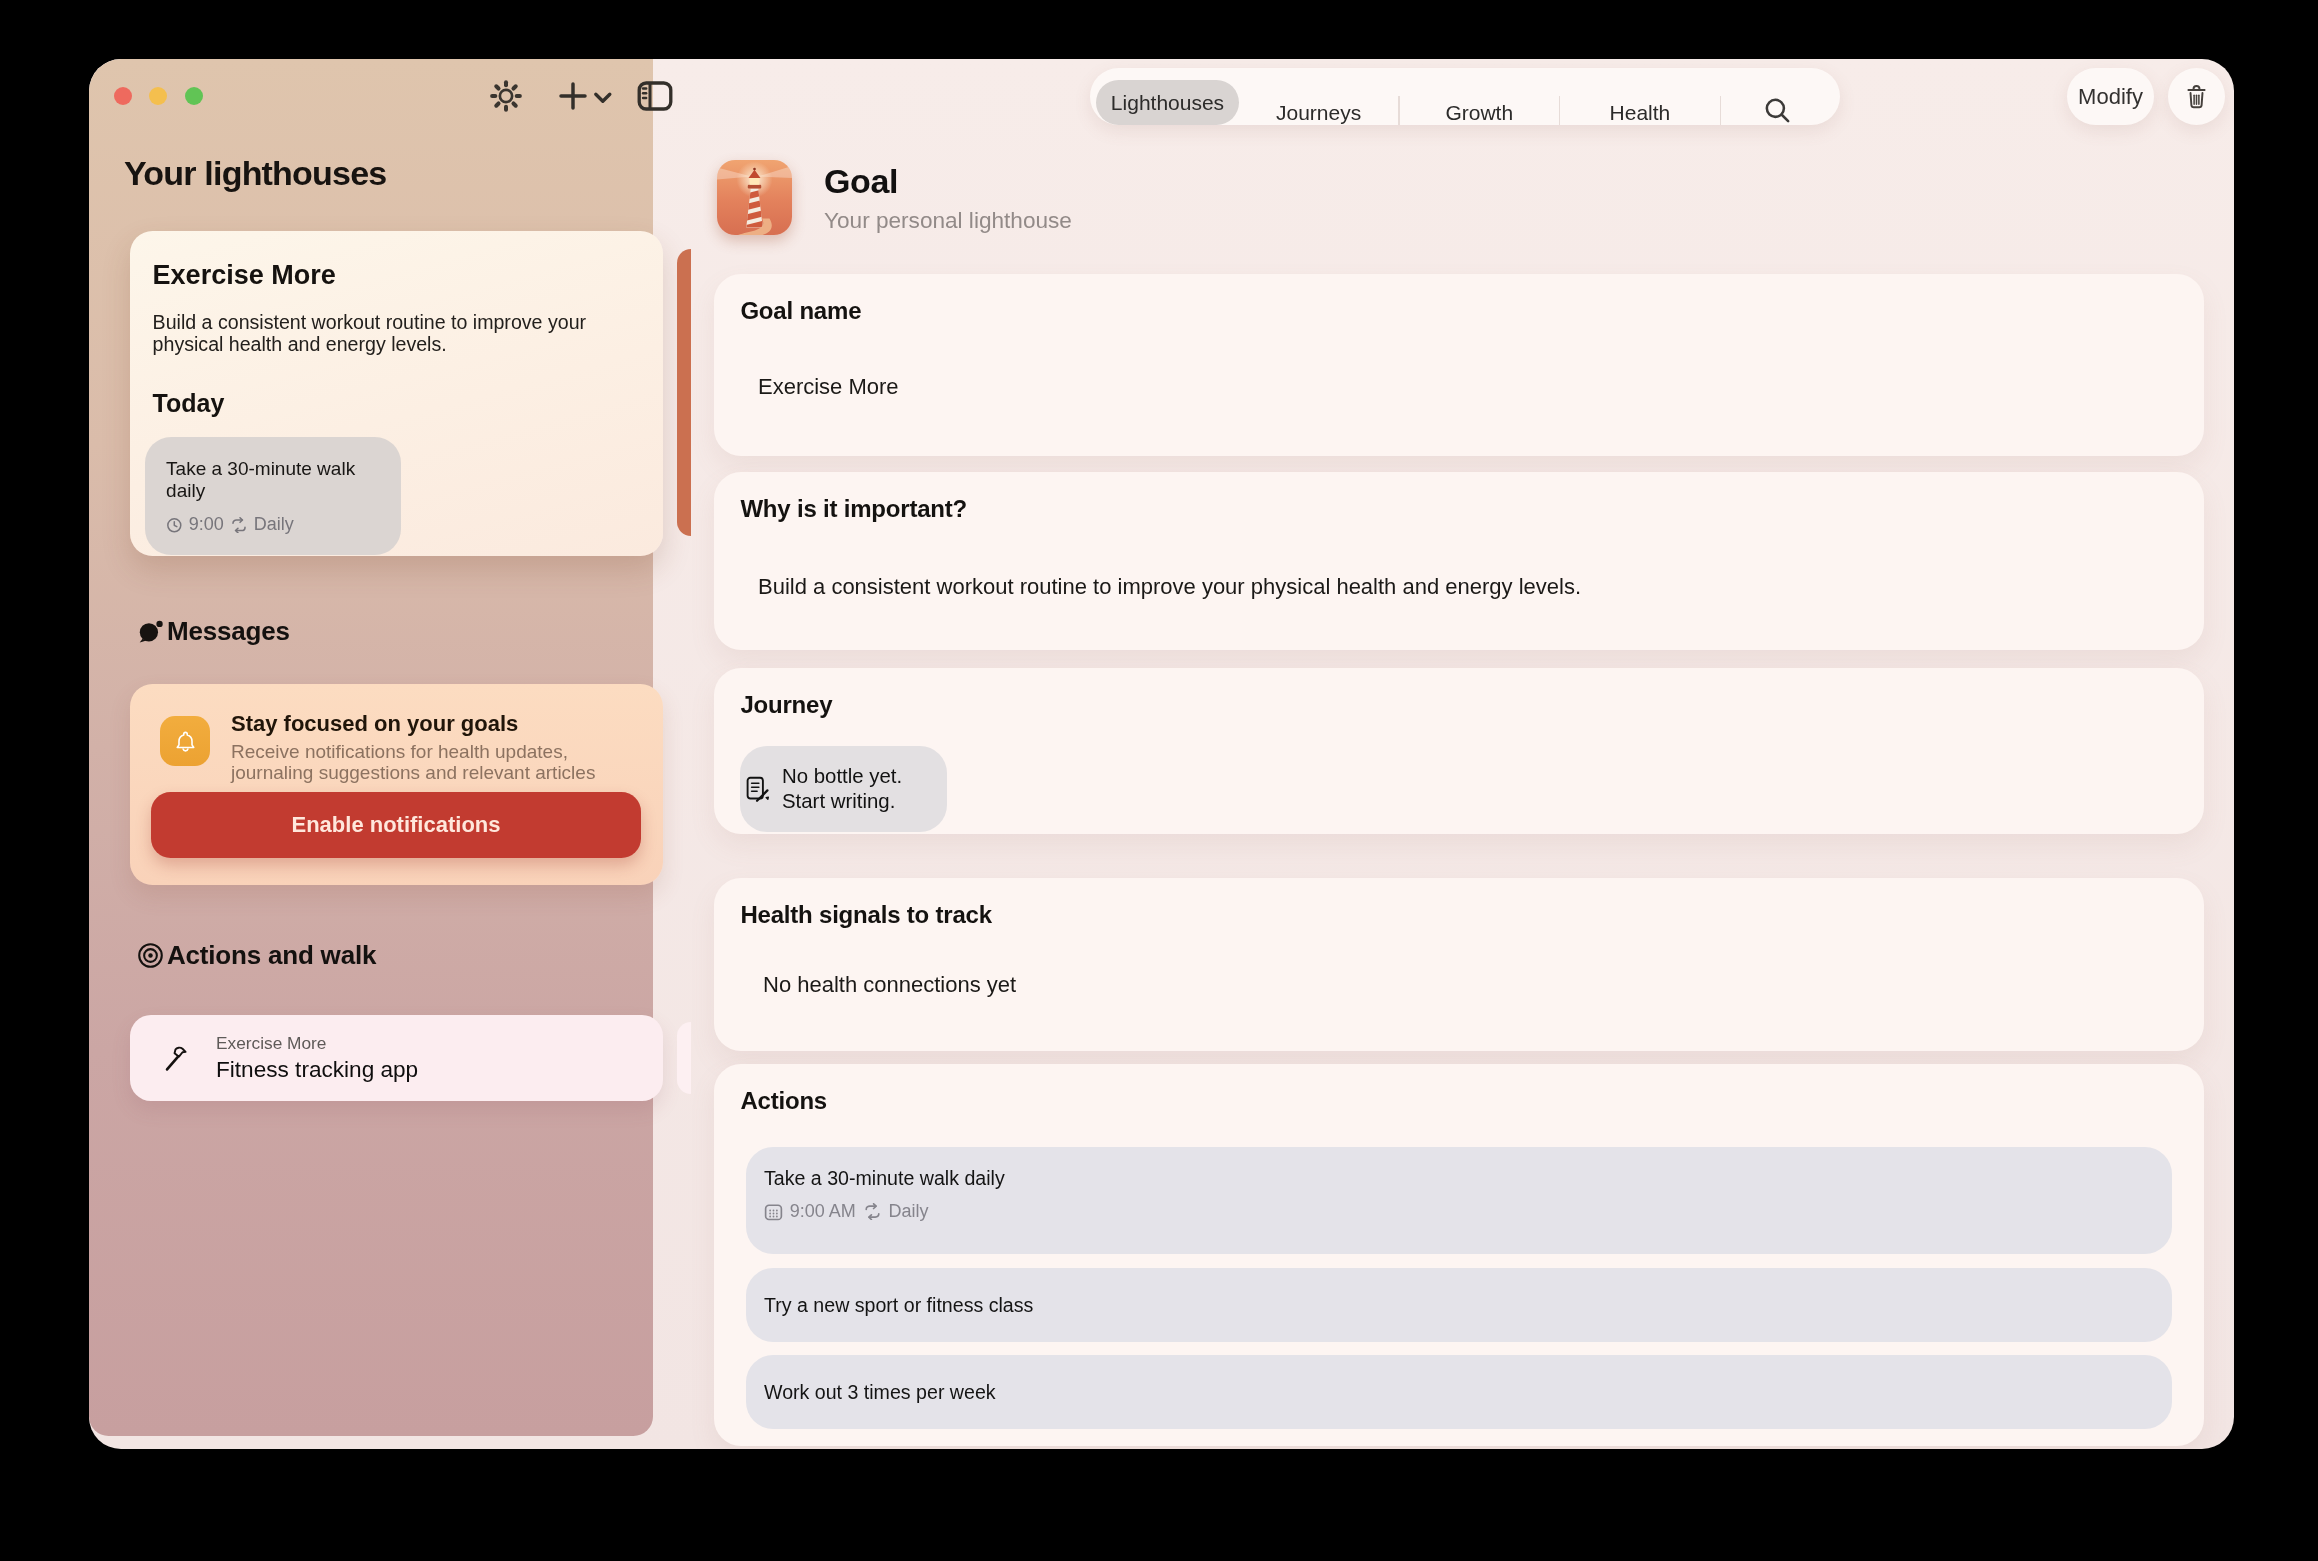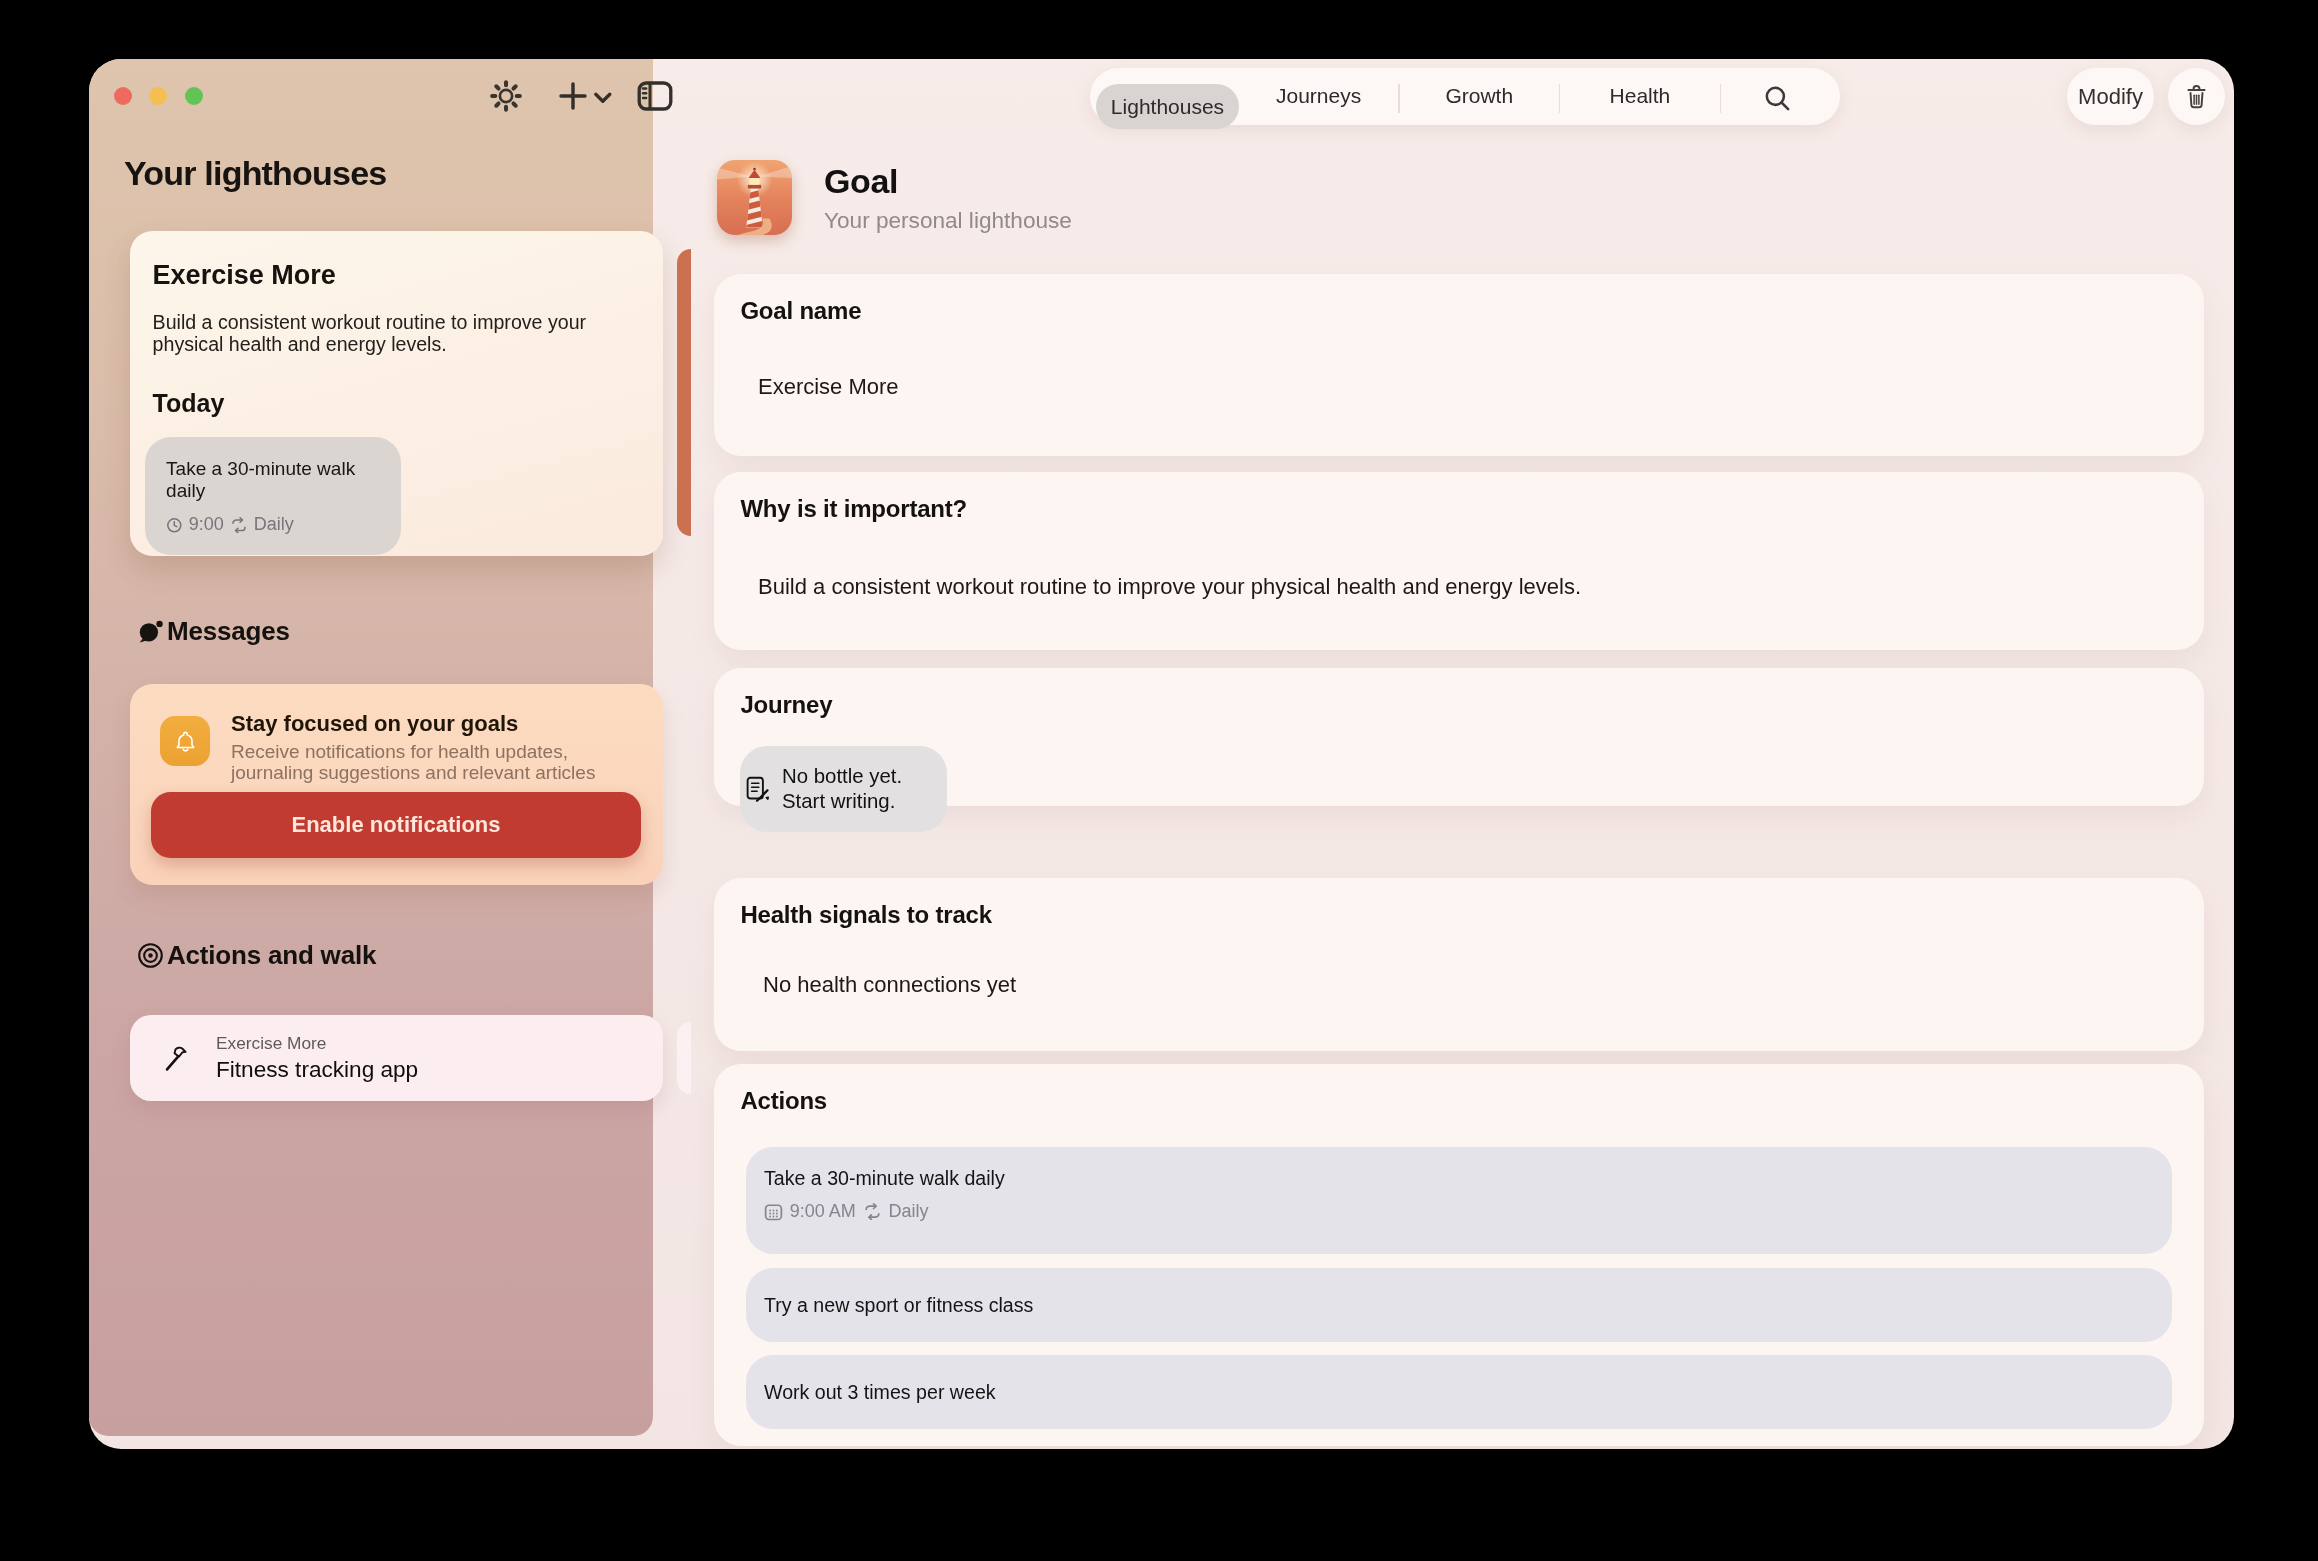--- a/index.html
+++ b/index.html
@@ -52,21 +52,21 @@
                background:#fcedf0; box-shadow:0 9px 19.6px rgba(140,80,90,.14);
                display:flex; align-items:center; padding-left:30px; }
   .tool-texts { margin-left:26px; }
   .tool-context { font-size:17.3px; color:#5e5a58; }
   .tool-title { margin-top:3px; font-size:22.6px; color:#0f0e0e; }
 
   
   .main { position:absolute; left:601px; top:0; width:1544px; height:1390px; }
   .tabbar { position:absolute; left:400px; top:9px; width:750px; height:57px; border-radius:29px;
             background:#fdf8f6; box-shadow:0 6px 16.6px rgba(150,100,90,.12);
-            display:flex; align-items:flex-start; padding:16px 6px; }
+            display:flex; align-items:flex-end; padding:0 6px; }
   .tab { font-size:21px; font-weight:500; color:#2c2b2a; display:flex; align-items:center; justify-content:center; }
   .tab.active { width:143px; height:45px; border-radius:22.6px; background:#d9d4d2; }
   .tab.plain { flex:1; }
   .tabsep { width:1.5px; height:29px; background:#e7dcd8; }
   .tab-search { width:113px; display:flex; align-items:center; justify-content:center; }
   .modify-btn { position:absolute; left:1377px; top:9px; width:87px; height:57px; border-radius:29px;
                 background:#fdf8f6; box-shadow:0 6px 16.6px rgba(150,100,90,.12); display:flex; align-items:center;
                 justify-content:center; font-size:22px; font-weight:500; color:#333130; }
   .trash-btn { position:absolute; left:1478px; top:9px; width:57px; height:57px; border-radius:50%;
                background:#fdf8f6; box-shadow:0 6px 16.6px rgba(150,100,90,.12);
@@ -76,21 +76,21 @@
                     overflow:hidden; box-shadow:0 6px 13.6px rgba(160,80,50,.3); }
   .goal-title { position:absolute; left:134px; top:103px; font-size:34px; font-weight:700; color:#121010; letter-spacing:-0.4px; }
   .goal-sub { position:absolute; left:134px; top:149px; font-size:22.6px; color:#928a88; }
 
   .card { position:absolute; left:24px; width:1490px; border-radius:27px; background:#fdf5f2;
           box-shadow:0 12px 26px rgba(170,120,110,.10); }
   .card-head { position:absolute; left:26.4px; top:22.6px; font-size:24px; font-weight:700; color:#141210; letter-spacing:-0.2px; }
   .card-value { position:absolute; left:44px; font-size:22px; color:#1b1917; }
   .c-goalname { top:215px; height:182px; } .c-goalname .card-value { top:100px; }
   .c-why { top:413px; height:178px; } .c-why .card-value { top:102px; }
-  .c-journey { top:609px; height:138px; }
+  .c-journey { top:609px; height:166px; }
   .journey-pill { position:absolute; left:26.4px; top:78px; width:207px; height:86px; border-radius:27px;
                   background:#e3e0e2; display:flex; align-items:center; padding-left:4px; gap:10.6px; }
   .journey-lines { font-size:20.4px; line-height:25px; color:#121212; }
   .c-health { top:819px; height:173px; } .c-health .card-value { left:49px; top:94px; }
   .c-actions { top:1005px; height:382px; }
   .action-item { position:absolute; left:32px; width:1426px; border-radius:27px; background:#e4e3e9; }
   .ai-1 { top:83px; height:107px; } .ai-2 { top:204px; height:74px; } .ai-3 { top:291px; height:74px; }
   .ai-title { position:absolute; left:18px; top:19.6px; font-size:19.6px; color:#141414; }
   .ai-center { top:50%; transform:translateY(-50%); }
   .ai-meta { position:absolute; left:18px; top:54px; display:flex; align-items:center; gap:6.8px;

